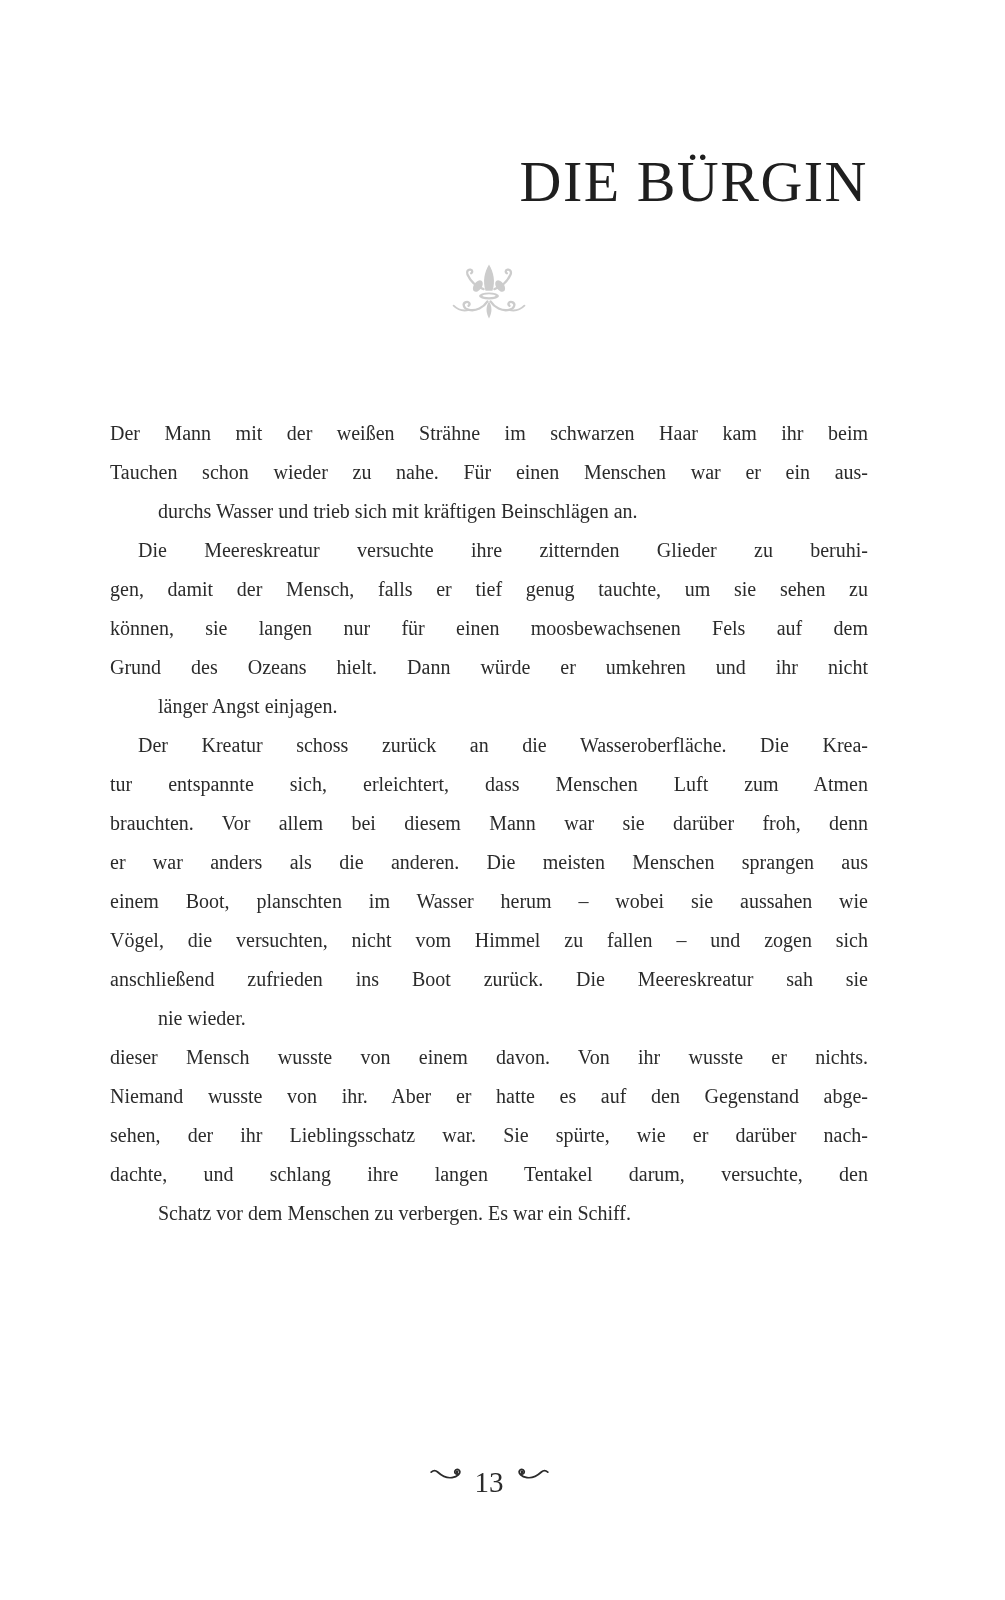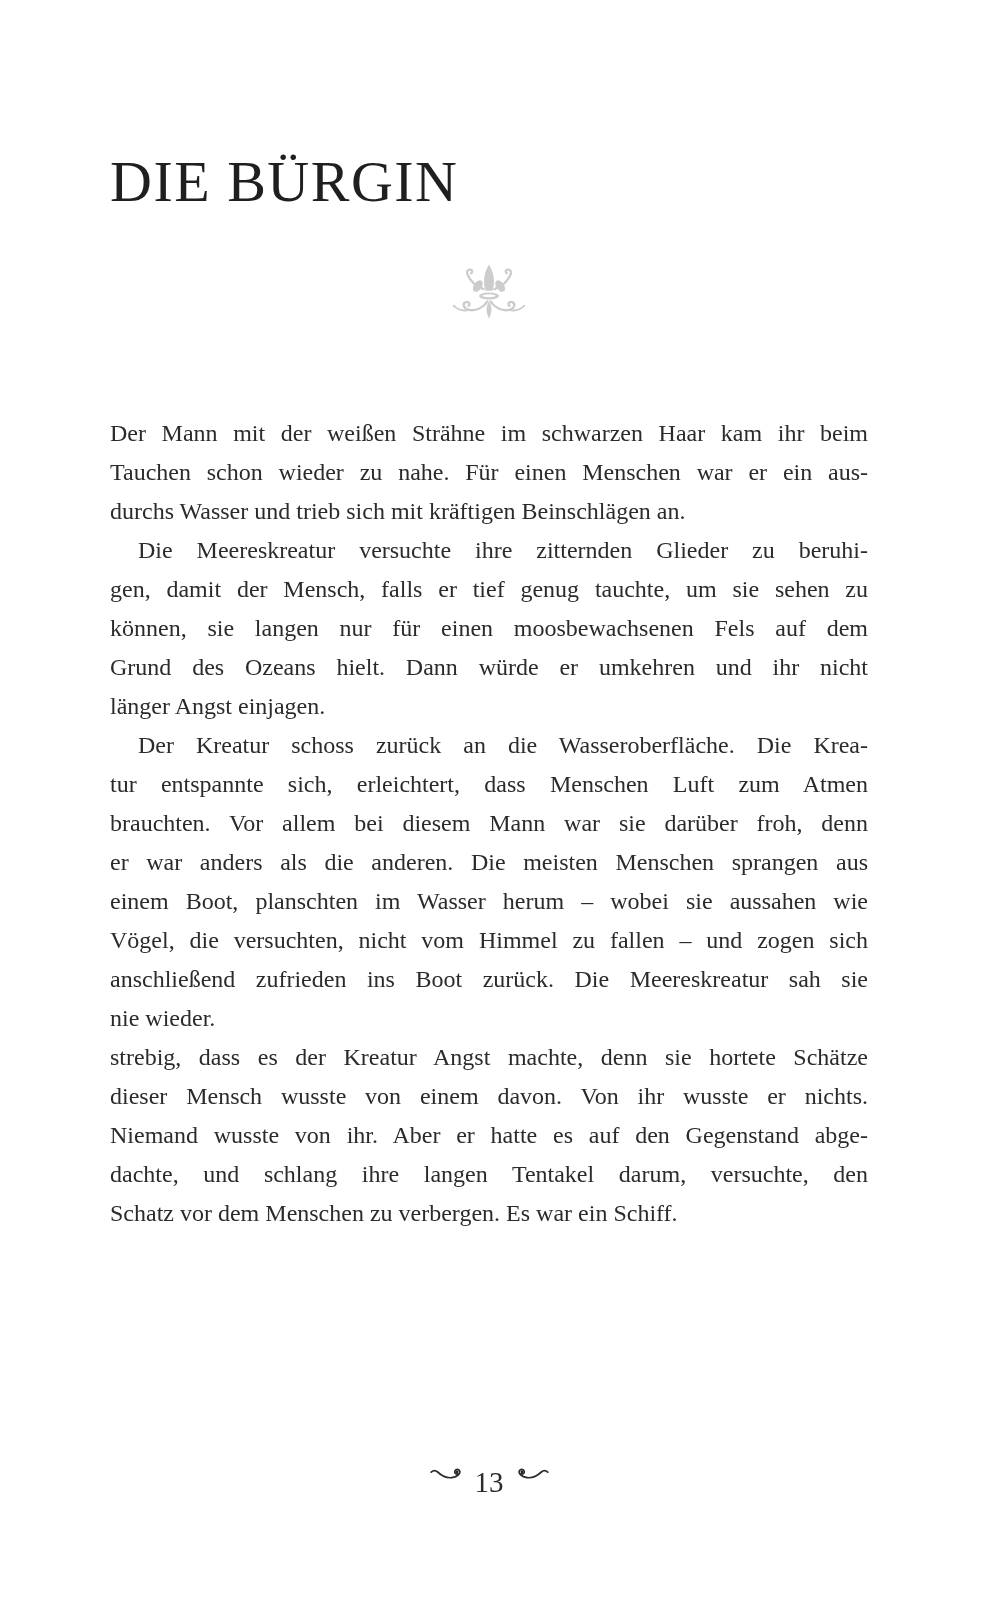--- a/index.html
+++ b/index.html
@@ -18,21 +18,21 @@
     height: 1600px;
     background: #ffffff;
     overflow: hidden;
   }
   .chapter-title {
     position: absolute;
     top: 153px;
     left: 110px;
     width: 758px;
     margin: 0;
-    text-align: left;
+    text-align: right;
     font-family: "Liberation Serif", serif;
     font-weight: 400;
     font-size: 58px;
     line-height: 1;
     letter-spacing: 1.5px;
     color: #1f1f1f;
   }
   .ornament {
     position: absolute;
     top: 263px;
@@ -40,31 +40,31 @@
     width: 758px;
     display: flex;
     justify-content: center;
     color: var(--ornament-color, #cccccc);
   }
   .body-text {
     position: absolute;
     top: 414px;
     left: 110px;
     width: 758px;
-    font-size: 24px;
+    font-size: 20px;
     line-height: 39px;
     color: var(--text-color, #2b2b2b);
   }
   .line {
     text-align: justify;
     text-align-last: justify;
     text-justify: inter-word;
   }
   .line.indent { text-indent: 28px; }
-  .line.last   { text-align-last: left; }
+  .line.last   { text-align-last: left; margin-left: 48px; }
   .page-footer {
     position: absolute;
     top: 1452px;
     left: 110px;
     width: 758px;
     height: 44px;
     display: flex;
     align-items: center;
     justify-content: center;
     gap: 9px;
@@ -119,23 +119,23 @@
       <div class="line">Grund des Ozeans hielt. Dann würde er umkehren und ihr nicht</div>
       <div class="line last">länger Angst einjagen.</div>
       <div class="line indent">Der Kreatur schoss zurück an die Wasseroberfläche. Die Krea-</div>
       <div class="line">tur entspannte sich, erleichtert, dass Menschen Luft zum Atmen</div>
       <div class="line">brauchten. Vor allem bei diesem Mann war sie darüber froh, denn</div>
       <div class="line">er war anders als die anderen. Die meisten Menschen sprangen aus</div>
       <div class="line">einem Boot, planschten im Wasser herum – wobei sie aussahen wie</div>
       <div class="line">Vögel, die versuchten, nicht vom Himmel zu fallen – und zogen sich</div>
       <div class="line">anschließend zufrieden ins Boot zurück. Die Meereskreatur sah sie</div>
       <div class="line last">nie wieder.</div>
-      <div class="line">strebig, dass es der Kreatur Angst machte, denn sie hortete Schätze</div>
       <div class="line">dieser Mensch wusste von einem davon. Von ihr wusste er nichts.</div>
       <div class="line">Niemand wusste von ihr. Aber er hatte es auf den Gegenstand abge-</div>
+      <div class="line">sehen, der ihr Lieblingsschatz war. Sie spürte, wie er darüber nach-</div>
       <div class="line">dachte, und schlang ihre langen Tentakel darum, versuchte, den</div>
       <div class="line last">Schatz vor dem Menschen zu verbergen. Es war ein Schiff.</div>
     </main>
 
   <footer class="page-footer">
     <span class="flourish left">
       <svg width="36" height="15" viewBox="0 0 36 15" aria-hidden="true">
         <path fill="none" stroke="currentColor" stroke-width="1.7" stroke-linecap="round" d="M1.2 5.2 C3.4 3.2 5.8 3.4 7.6 5 C12 9 17 11.4 22 10.6 C27.6 9.7 30.8 6.4 29.6 3.8 C28.6 1.7 25.6 1.9 24.9 4.1 C24.3 6 26 7.6 27.9 6.9"></path>
         <circle fill="currentColor" cx="27" cy="4.8" r="1.5"></circle>
       </svg>

